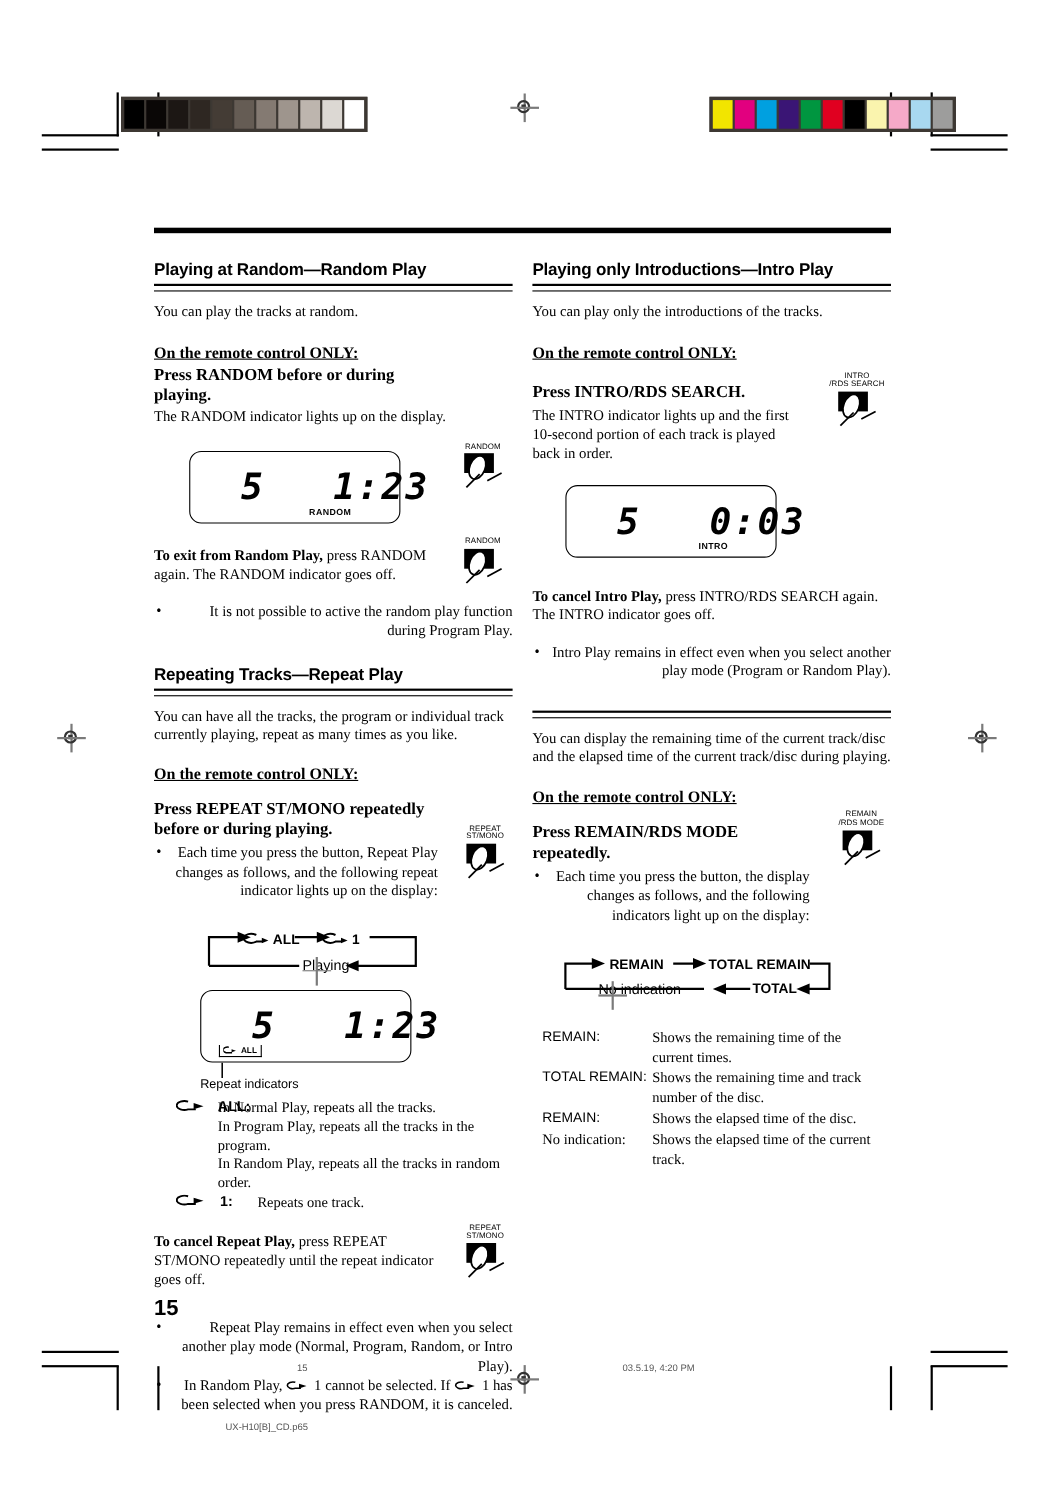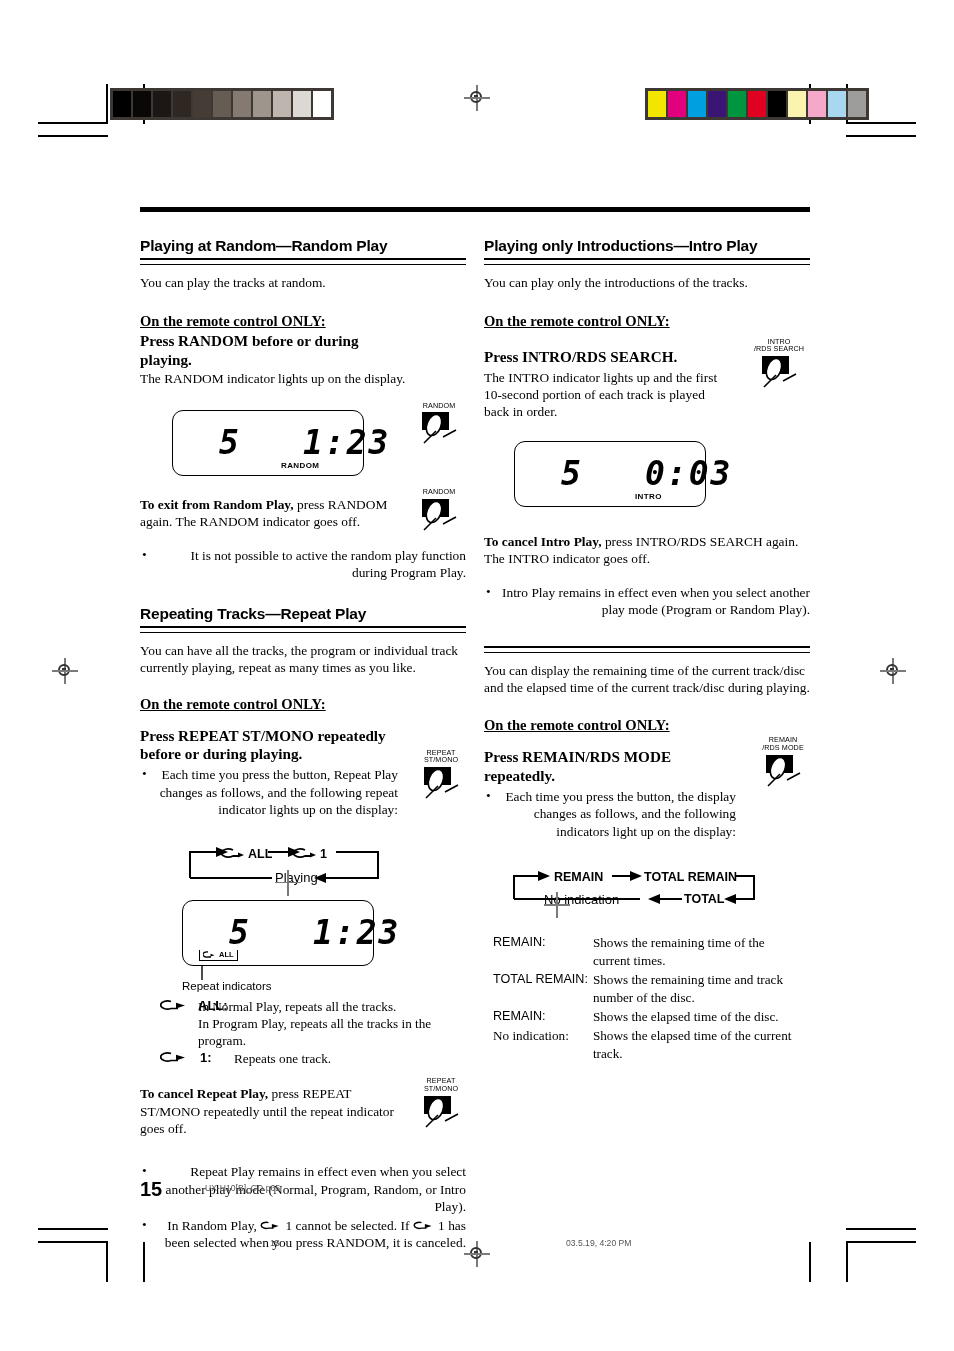--- a/index.html
+++ b/index.html
@@ -312,20 +312,21 @@
       <div style="position:relative;margin-left:18px;width:300px;">
         <div style="position:relative;padding-left:40px;">
           <svg width="30" height="12" viewBox="0 0 30 12" style="position:absolute;left:2px;top:2px;">
             <path d="M11 1.5 a7 4 0 1 0 0 7 l7 0" stroke="#000" stroke-width="1.7" fill="none"></path>
             <path d="M16 2.8 L25 5.6 L16 8.4 Z" fill="#000"></path>
           </svg>
           <span class="sans" style="font-size:13px;font-weight:bold;position:absolute;left:40px;top:0;">ALL:</span>
           <div style="font-size:13.2px;line-height:1.30;">
             <div>In Normal Play, repeats all the tracks.</div>
             <div>In Program Play, repeats all the tracks in the program.</div>
+            <div>In Random Play, repeats all the tracks in random order.</div>
           </div>
         </div>
         <div style="position:relative;padding-left:40px;margin-top:1px;">
           <svg width="30" height="12" viewBox="0 0 30 12" style="position:absolute;left:2px;top:2px;">
             <path d="M11 1.5 a7 4 0 1 0 0 7 l7 0" stroke="#000" stroke-width="1.7" fill="none"></path>
             <path d="M16 2.8 L25 5.6 L16 8.4 Z" fill="#000"></path>
           </svg>
           <span class="sans" style="font-size:13px;font-weight:bold;position:absolute;left:42px;top:0;">1:</span>
           <div style="margin-left:36px;font-size:13.2px;line-height:1.30;">
             <div>Repeats one track.</div>
@@ -484,17 +485,17 @@
             <td style="vertical-align:top;font-size:13.2px;white-space:nowrap;padding-right:6px;line-height:1.32;">No indication:</td>
             <td style="vertical-align:top;font-size:13.2px;line-height:1.32;">Shows the elapsed time of the current track.</td>
           </tr>
         </tbody>
       </table>
 
     </div>
   </div>
 
   <div class="pagenum">15</div>
-  <div class="footer" style="left:205px;top:1183px;">UX-H10[B]_CD.p65</div>
+  <div class="footer" style="left:205px;top:1292px;">UX-H10[B]_CD.p65</div>
   <div class="footer" style="left:270px;top:1238px;">15</div>
   <div class="footer" style="left:566px;top:1238px;">03.5.19, 4:20 PM</div>
 
 </div>
 
 </body></html>

